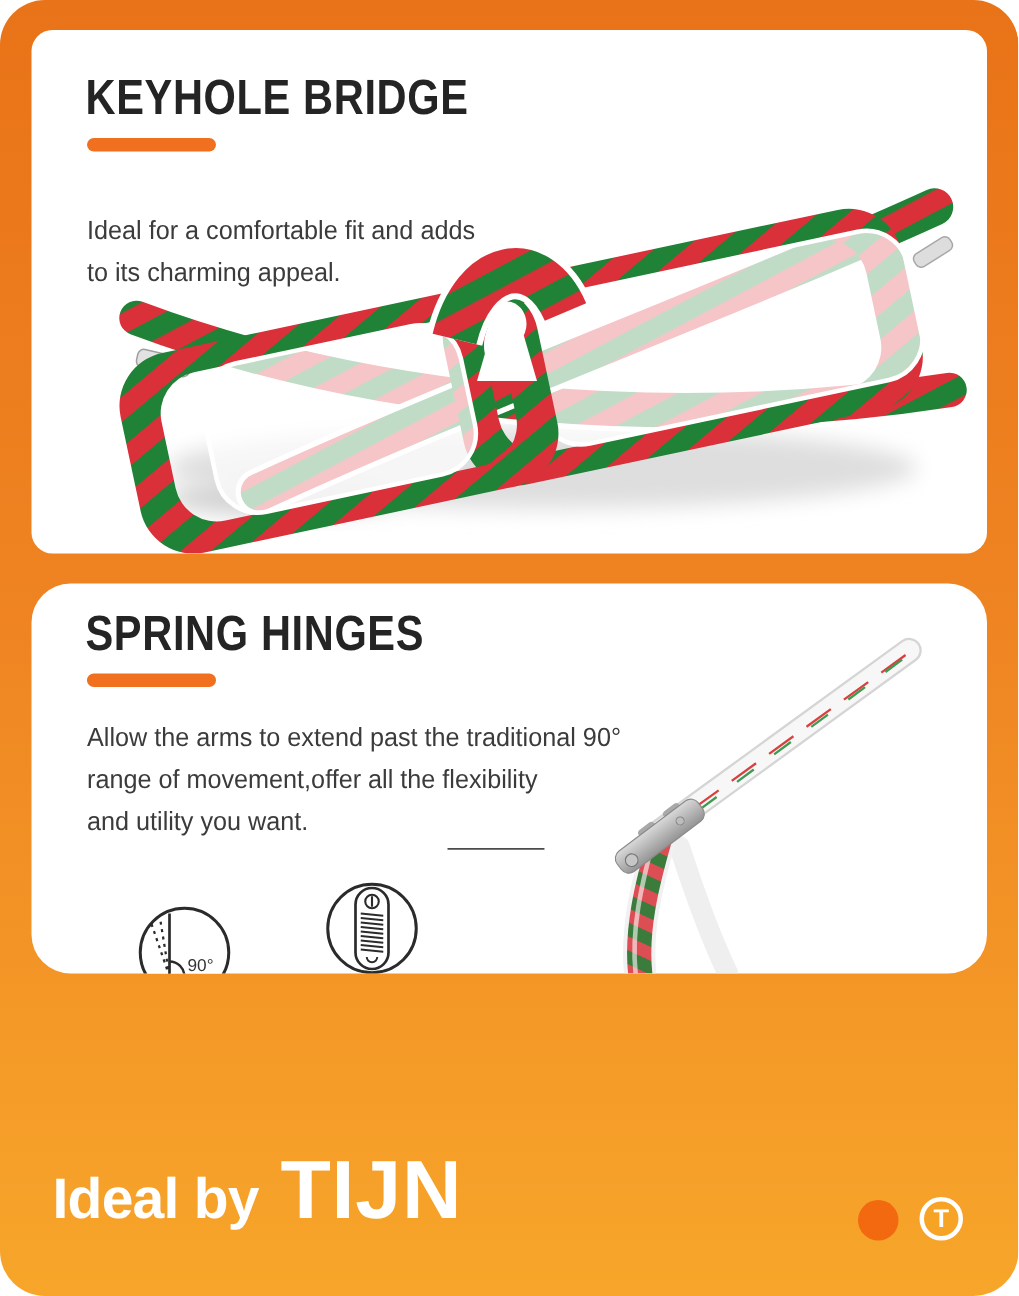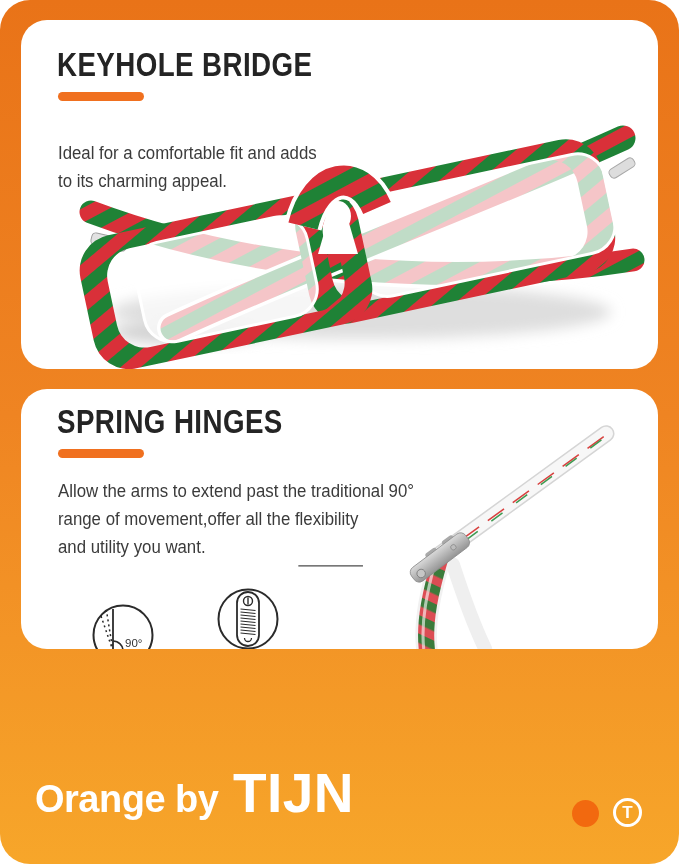--- a/index.html
+++ b/index.html
@@ -8,21 +8,21 @@
     background:#ffffff;font-family:"Liberation Sans",sans-serif;
   }
   .frame{
     position:absolute;inset:0;border-radius:30px;
     background:linear-gradient(180deg,#E97318 0%,#EF8422 48%,#F7A62A 100%);
   }
   .card{
     position:absolute;left:21px;width:637px;background:#ffffff;
     border-radius:26px;overflow:hidden;
   }
-  .card-keyhole{top:20px;height:349px;}
+  .card-keyhole{top:20px;height:349px;border-radius:14px;}
   .card-spring{top:389px;height:260px;}
   .card h2{
     margin:0 0 0 36px;color:#242424;font-size:33px;font-weight:700;
     letter-spacing:0.5px;line-height:1.08;
     transform:scaleX(0.84);transform-origin:left center;white-space:nowrap;
   }
   .card-keyhole h2{padding-top:27px;}
   .card-spring h2{padding-top:15px;}
   .accent-bar{
     width:86px;height:9px;border-radius:5px;background:#F0701F;
@@ -206,21 +206,21 @@
               <line x1="24.5" y1="46" x2="39.5" y2="47.5"></line>
             </g>
             <path d="M 28.5 51 A 3.5 3.5 0 0 0 35.5 51" stroke="#2b2b2b" stroke-width="1.3" fill="none"></path>
           </svg>
         </span>
       </div>
     </section>
 
     <footer class="footer">
       <div class="brand-line">
-        <span class="brand-prefix">Orange by</span>
+        <span class="brand-prefix">Ideal by</span>
         <span class="brand-name">TIJN</span>
       </div>
       <div class="logo">
         <span class="logo-dot"></span>
         <span class="logo-ring">T</span>
       </div>
     </footer>
 
   </div>
 </div>

